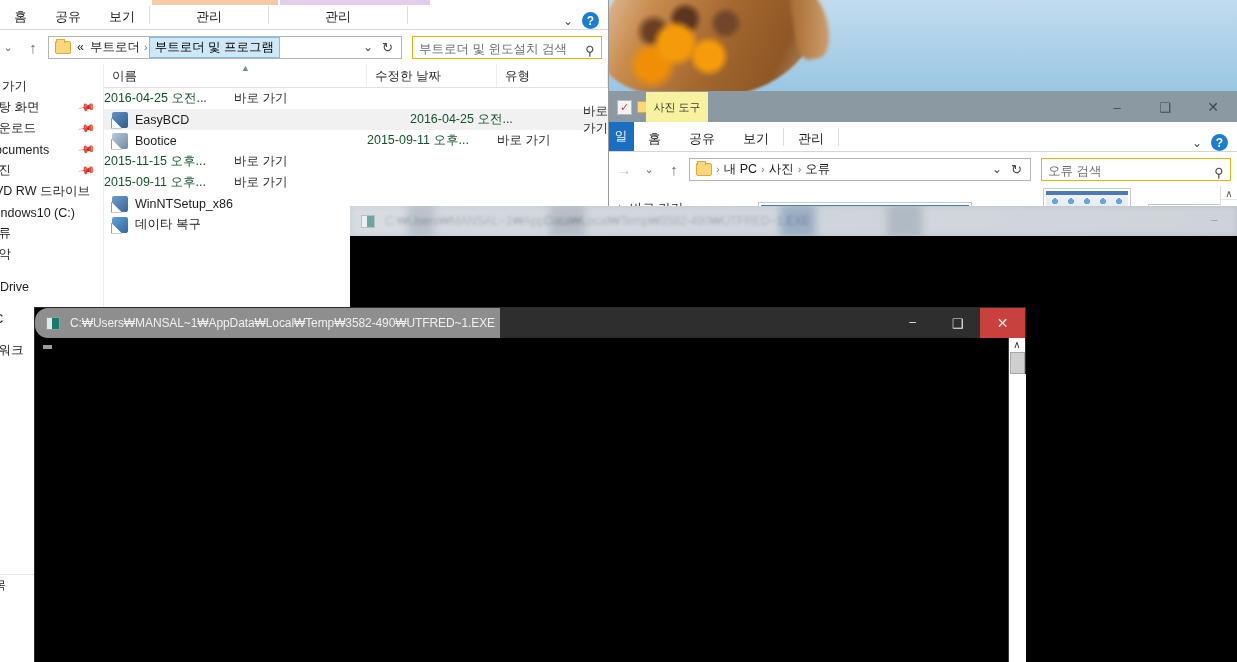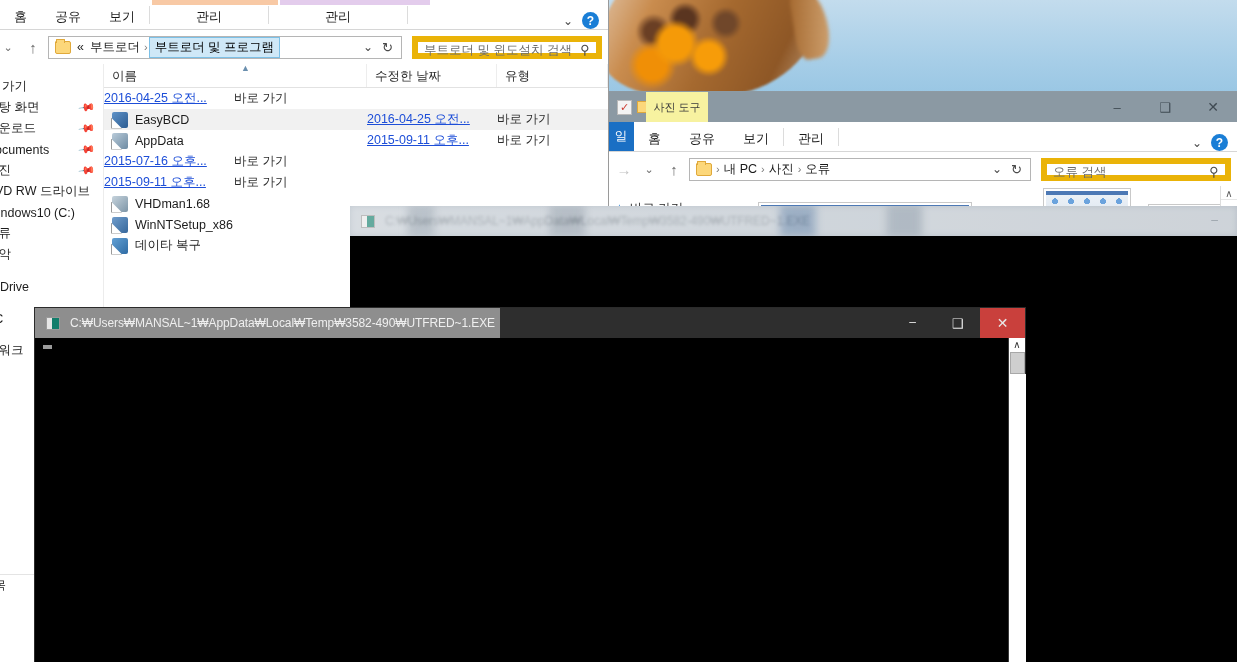--- a/index.html
+++ b/index.html
@@ -55,22 +55,22 @@
   .crumbbox { flex:1; display:flex; align-items:center; height:23px;
      border:1px solid #b5b5b5; background:#fff; padding:0 3px; min-width:0; }
   .folder-ico { width:16px; height:13px; background:#fcd77a; border:1px solid #e0a93b;
      border-radius:1px 2px 2px 2px; position:relative; flex:none; margin:0 3px; }
   .folder-ico::before{content:"";position:absolute;left:0;top:-3px;width:7px;height:3px;
      background:#fcd77a;border:1px solid #e0a93b;border-bottom:none;border-radius:1px 1px 0 0;}
   .crumb { font-size:12.5px; color:#1a1a1a; padding:0 3px; white-space:nowrap; }
   .crumb-sep { font-size:11px; color:#7a7a7a; padding:0 1px; }
   .crumb-sel { background:#cfe8f7; border:1px solid #7cc0e6; padding:1px 5px; font-size:12.5px; }
   .crumb-tail { margin-left:auto; display:flex; align-items:center; gap:9px; padding-right:5px; }
-  .searchbox { width:190px; height:23px; border:6px solid #eab308; display:flex;
-     align-items:flex-start; padding:0 6px; margin-left:5px; flex:none; }
+  .searchbox { width:190px; height:23px; border:1px solid #eab308; display:flex;
+     align-items:flex-end; padding:0 6px; margin-left:5px; flex:none; }
   .searchph { flex:1; font-size:12.5px; color:#6b6b6b; white-space:nowrap; overflow:hidden; }
   .mag { font-size:13px; color:#4a4a4a; transform:scaleX(-1); }
 
   
   #expl1 { left:-8px; top:0; width:616px; height:662px;
      box-shadow:0 0 0 1px #9a9a9a; }
   #expl1 .ribbon-tabs { padding-left:8px; }
 
   .body1 { display:flex; height:596px; background:#fff; }
   .navpane { width:112px; flex:none; padding-top:12px; overflow:hidden;
@@ -85,23 +85,23 @@
   .listpane { flex:1; display:flex; flex-direction:column; min-width:0; }
   .colhdr { display:flex; height:24px; border-bottom:1px solid #e2e2e2; position:relative; }
   .colhdr .c { font-size:12.5px; color:#2b2b2b; padding:4px 8px 0 8px;
      border-right:1px solid #ededed; }
   .c-name { width:263px; }
   .c-date { width:130px; }
   .c-type { flex:1; border-right:none; }
   .sortcaret { position:absolute; left:137px; top:-1px; font-size:9px; color:#6a8fae; }
   .rows { flex:1; }
   .frow { display:flex; align-items:center; height:21px; font-size:12.5px; color:#1c1c1c; }
-  .frow.sel { background:#f1f1f1; }
+  .frow.sel { background:#f1f1f1;gap:43px; }
   .f-name { width:263px; display:flex; align-items:center; padding-left:8px; }
-  .f-date { width:130px; color:#1d4ed8;text-decoration:underline; }
+  .f-date { width:130px; color:#14532d; }
   .f-type { flex:1; color:#2b2b2b; }
   .shortcut-ico { width:16px; height:16px; margin-right:7px; position:relative; flex:none;
      border-radius:2px; }
   .shortcut-ico::after{ content:""; position:absolute; left:-1px; bottom:-1px; width:9px; height:9px;
      background:#fff; border:1px solid #9a9a9a;
      clip-path:polygon(0 0,100% 100%,0 100%); }
   .statusbar1 { position:absolute; left:0; bottom:66px; width:616px; height:22px;
      background:#fff; border-top:1px solid #e4e4e4; display:flex; align-items:center;
      font-size:12px; color:#1c1c1c; padding-left:2px; }
   .statusbar1 .cnt { margin-left:28px; color:#1c1c1c; }
@@ -180,21 +180,21 @@
          rgba(255,255,255,.3) 10% 22%, rgba(130,140,150,.16) 23% 26%,
          rgba(255,255,255,.3) 27% 48%, rgba(60,110,170,.25) 49% 52%,
          rgba(255,255,255,.28) 53% 60%, rgba(120,135,150,.16) 61% 64%,
          rgba(255,255,255,.32) 65% 100%);
      filter:blur(3px); }
   #con-back .con-body { height:426px; }
 
   
   #con-front { left:35px; top:308px; width:990px; height:354px;
      box-shadow:0 0 0 1px #2b2b2b; }
-  #con-front .con-title { background:linear-gradient(90deg,#8e8e8e 0 47%,#2e2e2e 47% 100%); }
+  #con-front .con-title { background:linear-gradient(90deg,#8e8e8e 0 47%,#2e2e2e 47% 100%);border-radius:13px; }
   #con-front .con-body { height:324px; }
 </style>
 </head>
 <body>
 
 <div id="screen">
 
   <div class="wallpaper"></div>
   <div class="green-band"></div>
 
@@ -397,40 +397,32 @@
             <div class="f-name">
               <span class="shortcut-ico" style="background:linear-gradient(135deg,#5f92c7,#2d5d93);"></span>
               <span>EasyBCD</span>
             </div>
             <div class="f-date">2016-04-25 오전...</div>
             <div class="f-type">바로 가기</div>
           </div>
           <div class="frow">
             <div class="f-name">
               <span class="shortcut-ico" style="background:linear-gradient(135deg,#b9cbd9,#6e8ba3);"></span>
-              <span>AppData</span>
+              <span>Bootice</span>
             </div>
             <div class="f-date">2015-09-11 오후...</div>
             <div class="f-type">바로 가기</div>
           </div>
           <div class="frow">
-            <div class="f-date">2015-07-16 오후...</div>
+            <div class="f-date">2015-11-15 오후...</div>
             <div class="f-type">바로 가기</div>
           </div>
           <div class="frow">
             <div class="f-date">2015-09-11 오후...</div>
             <div class="f-type">바로 가기</div>
-          </div>
-          <div class="frow">
-            <div class="f-name">
-              <span class="shortcut-ico" style="background:linear-gradient(135deg,#c6d3dc,#7d95a7);"></span>
-              <span>VHDman1.68</span>
-            </div>
-            <div class="f-date"></div>
-            <div class="f-type"></div>
           </div>
           <div class="frow">
             <div class="f-name">
               <span class="shortcut-ico" style="background:linear-gradient(135deg,#6f9ccb,#37689c);"></span>
               <span>WinNTSetup_x86</span>
             </div>
             <div class="f-date"></div>
             <div class="f-type"></div>
           </div>
           <div class="frow">

